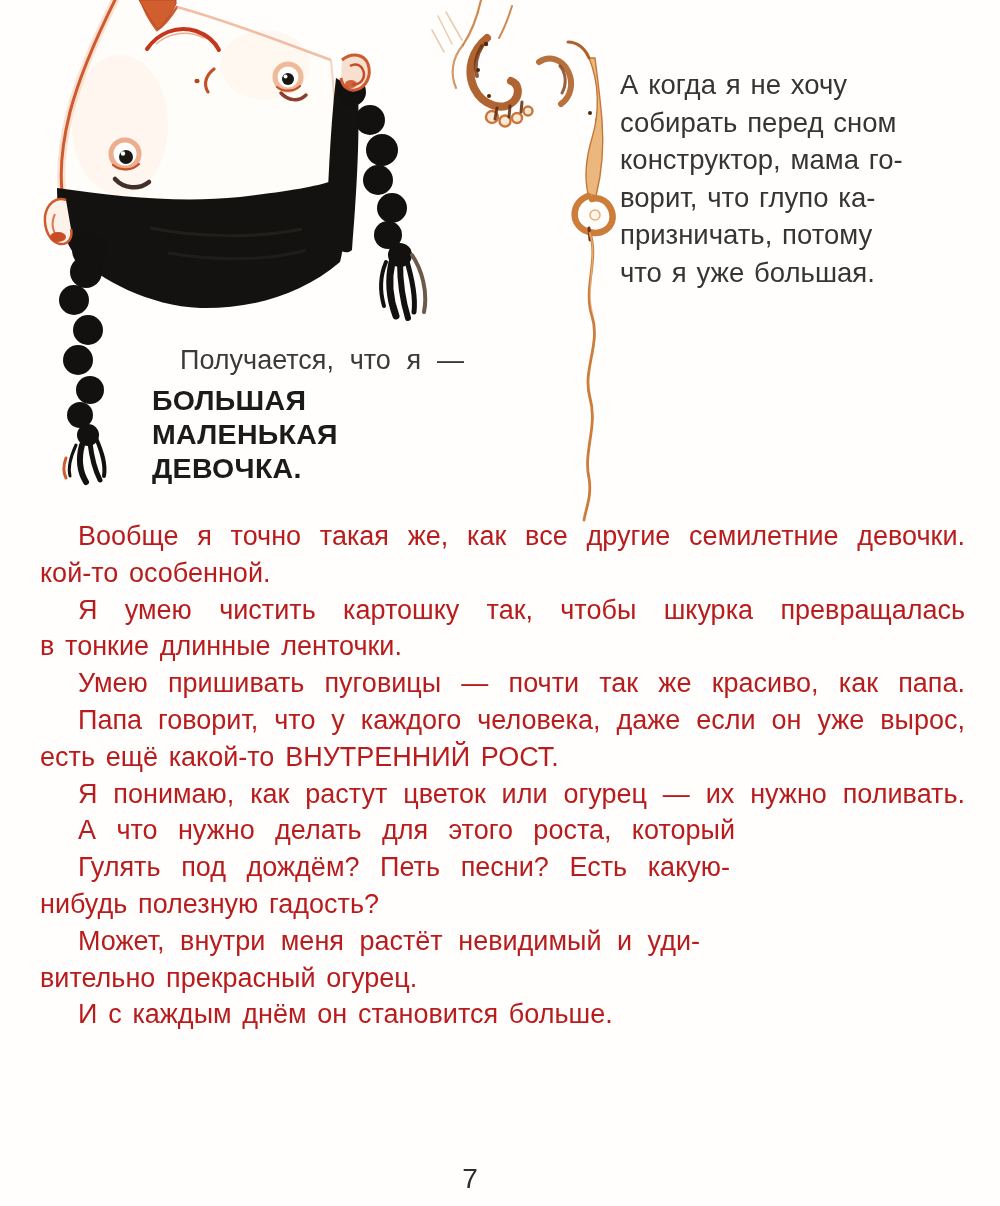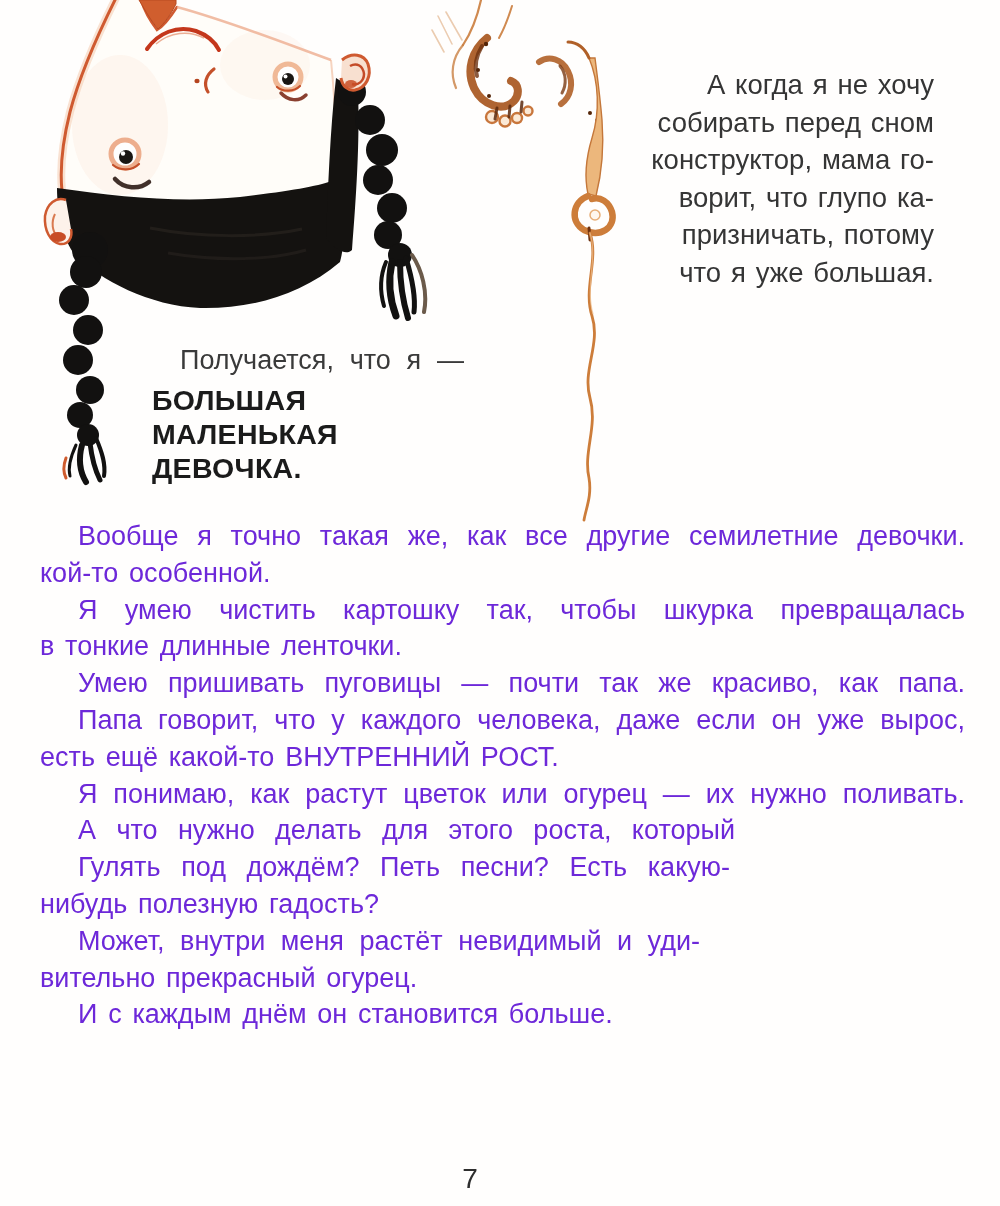--- a/index.html
+++ b/index.html
@@ -13,37 +13,37 @@
   .page{
     position:relative;width:1000px;height:1206px;
     background:#fffefd;overflow:hidden;
   }
   .illustration{
     position:absolute;left:0;top:0;width:1000px;height:530px;
   }
   
   .intro{
     position:absolute;left:620px;top:66px;width:314px;
-    font-size:27.5px;line-height:37.5px;text-align:right;
+    font-size:27.5px;line-height:37.5px;text-align:left;
     color:#353535;word-spacing:0.08em;
   }
   
   .caption{
     position:absolute;left:152px;top:344px;width:312px;
     font-size:27px;line-height:33px;color:#3a3a3a;
   }
   .caption .c1{text-align:justify;text-align-last:justify;text-indent:28px;margin-bottom:6px;}
   .caption .cb{
     font-weight:bold;font-size:28.5px;line-height:34px;
     letter-spacing:0.3px;color:#1b1b1b;
   }
   
   .bodytext{
     position:absolute;left:40px;top:518px;width:925px;
-    font-size:27px;line-height:36.8px;word-spacing:0.12em;color:#6d28d9;
+    font-size:27px;line-height:36.8px;word-spacing:0.12em;color:#b91c1c;
   }
   .ln{min-height:36.8px;}
   .ind{text-indent:38px;}
   .just{text-align:justify;text-align-last:justify;}
   .n695{width:695px;}
   .n690{width:690px;}
   .n660{width:660px;}
   .gap{}
   .pagenum{
     position:absolute;left:40px;top:1163px;width:860px;

